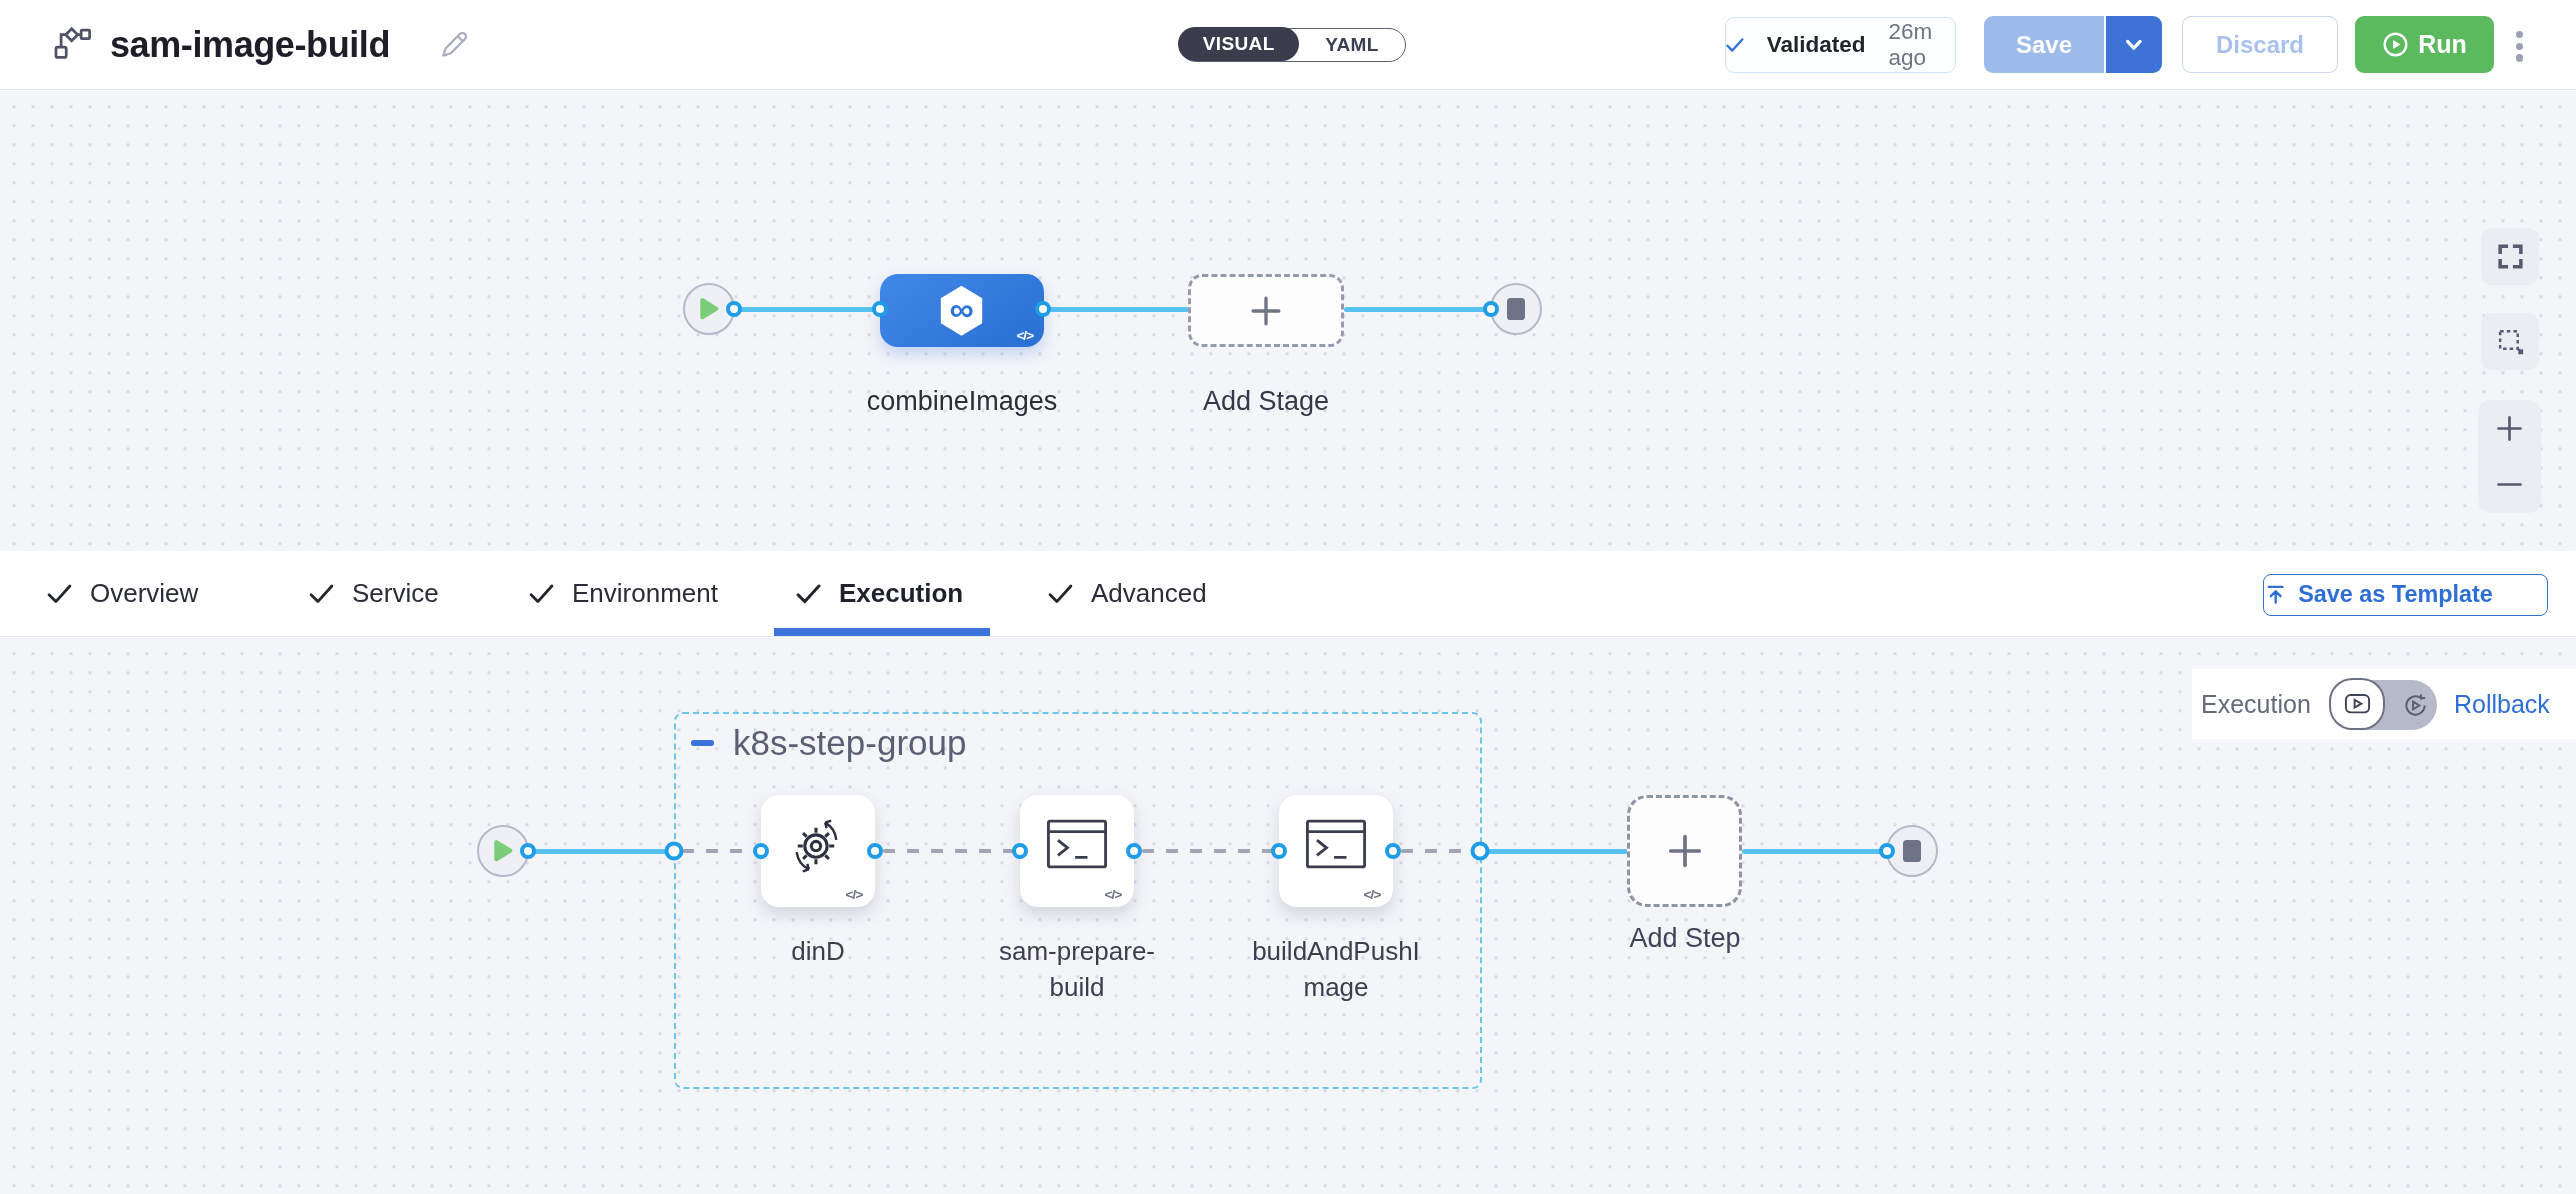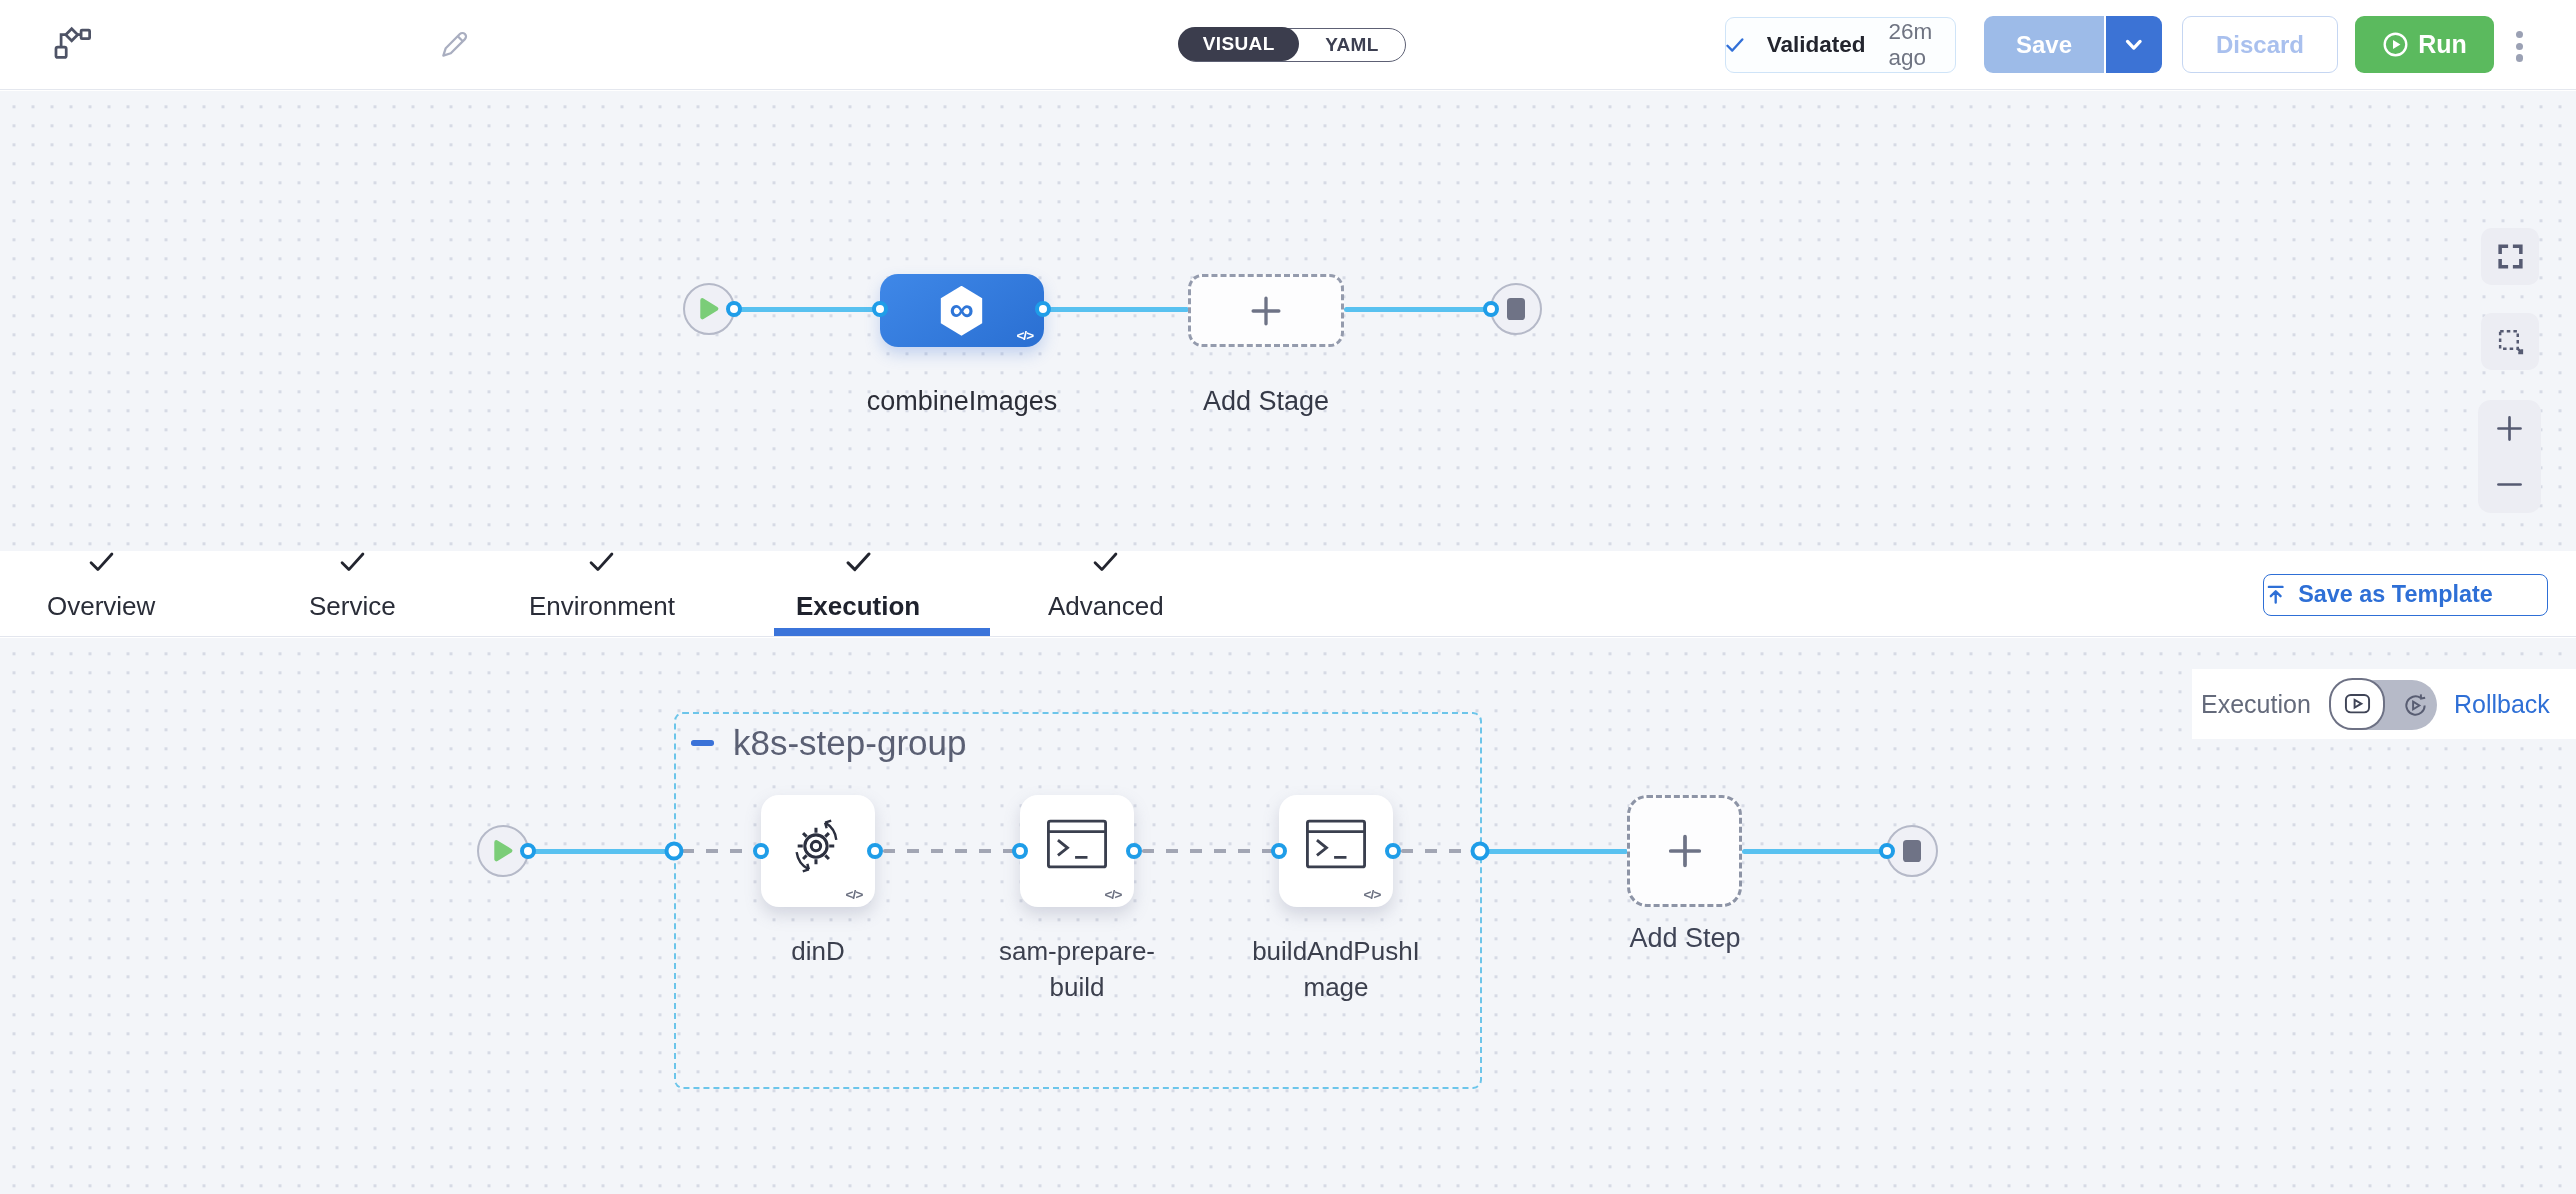--- a/index.html
+++ b/index.html
@@ -73,21 +73,21 @@
   .step-card .code-glyph{color:#6b7080;right:12.6px;bottom:5.4px;}
   .ctl{position:absolute;left:2481px;width:58px;background:#ecedf3;border-radius:10.8px;
        display:flex;align-items:center;justify-content:center;cursor:pointer;z-index:8;}
   .zoombox{position:absolute;left:2478px;top:309px;width:63px;height:113px;background:#ecedf3;
            border-radius:12.6px;display:flex;flex-direction:column;align-items:center;
            justify-content:space-around;z-index:8;}
   .zoombox div{display:flex;align-items:center;justify-content:center;cursor:pointer;width:100%;flex:1;}
   
   .tabbar{position:absolute;left:0;top:551px;width:2576px;height:86px;background:#fff;
           border-bottom:1.8px solid #e3e6ee;box-sizing:border-box;z-index:15;}
-  .tab{position:absolute;top:0;height:85px;display:flex;align-items:center;gap:18px;cursor:pointer;flex-direction:column;}
+  .tab{position:absolute;top:0;height:85px;display:flex;align-items:center;gap:18px;cursor:pointer;}
   .tab .tlabel{font-size:26px;color:#2a2d38;}
   .tab.active .tlabel{font-weight:700;color:#1f222d;}
   .tab-underline{position:absolute;left:774px;bottom:0;width:216px;height:8px;background:#3b74da;}
   .tmpl-btn{position:absolute;left:2263px;top:22.5px;width:285px;height:42px;box-sizing:border-box;
             border:1.8px solid #2e6fd6;border-radius:8px;color:#2e6fd6;font-size:23.4px;font-weight:700;
             display:flex;align-items:center;justify-content:flex-start;gap:10.8px;background:#fff;cursor:pointer;}
   
   .group-box{position:absolute;left:674px;top:74px;width:808px;height:377px;box-sizing:border-box;
              border:2.7px dashed #6cc5ea;border-radius:9px;z-index:2;}
   .group-minus{position:absolute;left:691px;top:102px;width:22.5px;height:6.3px;border-radius:2.7px;
@@ -107,20 +107,21 @@
 </head>
 <body>
 
 <div class="header">
   <svg class="abs" style="left:49px;top:25px" width="43" height="41" viewBox="0 0 24 24" fill="none" stroke="#4e5366" stroke-width="1.6">
     <rect x="3.5" y="13" width="6" height="6" rx="1"></rect>
     <path d="M12.7 2.2 L16.2 5.7 L12.7 9.2 L9.2 5.7 Z"></path>
     <rect x="18.2" y="3" width="5" height="5" rx="0.5"></rect>
     <path d="M6.5 13 V5.7 H9.2 M16.2 5.7 H18.2"></path>
   </svg>
+  <div class="title">sam-image-build</div>
   <svg class="pencil" viewBox="0 0 24 24" fill="none" stroke="#a9aec0" stroke-width="1.7" stroke-linejoin="round">
     <path d="M4 20l1.8-5.6L16.4 3.8a2.6 2.6 0 0 1 3.8 3.8L9.6 18.2 4 20z"></path>
     <path d="M14.8 5.4l3.8 3.8"></path>
   </svg>
 
   <div class="mode-toggle">
     <div class="mode-visual">VISUAL</div>
     <div class="mode-yaml">YAML</div>
   </div>
 

